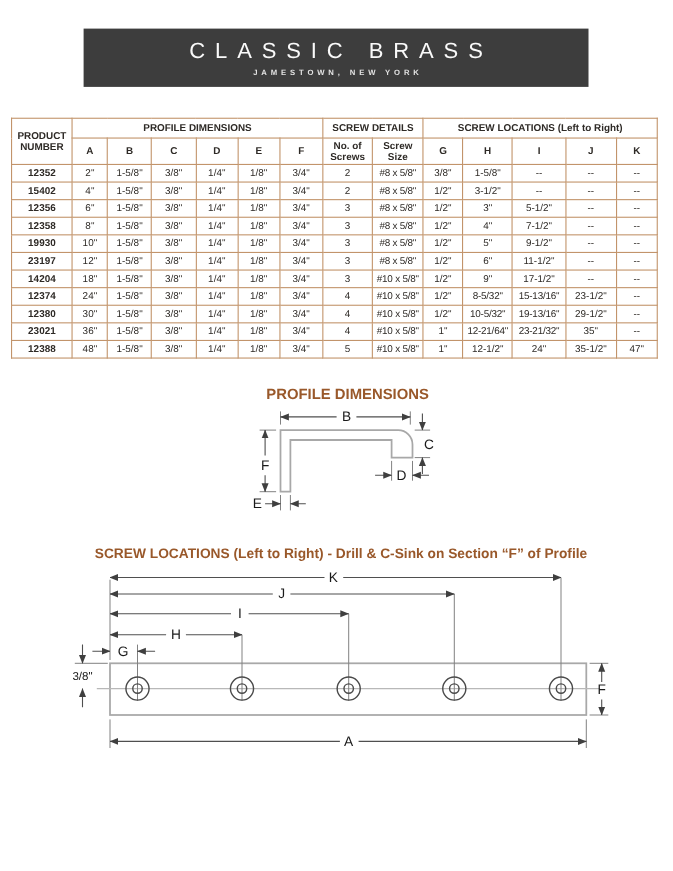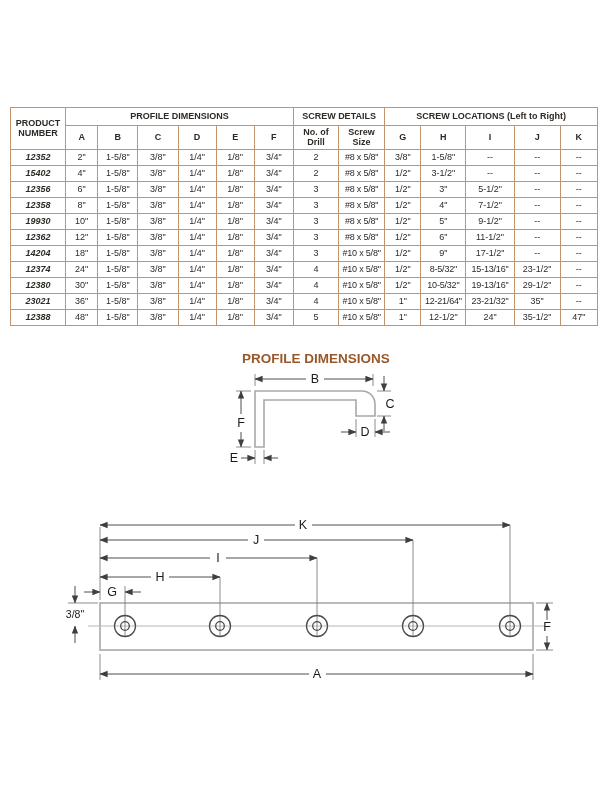--- a/index.html
+++ b/index.html
@@ -16,21 +16,21 @@
   .spec-wrap { position:absolute; left:10px; top:107px; width:592px; }
   table.spec { border-collapse:collapse; table-layout:fixed; width:588px; }
   table.spec td, table.spec th { border:1.5px solid #c2946b; text-align:center; vertical-align:middle;
       font-size:9px; color:#2e2a26; padding:1px 0; line-height:1.15; overflow:hidden; }
   tr.grp { height:18px;margin-top:28px; }  tr.lt { height:18px; }  tr.dr { height:16px; }
   th.g { color:#8e5226; font-size:9.5px; font-weight:700; }
   th.l { color:#8e5226; font-size:10px; font-weight:700; }
   th.l2 { color:#8e5226; font-size:7.5px; font-weight:700; line-height:1.1; }
   th.l2 span { display:block; }
   td.pnh, th.pnh { border:none; background:#fff; color:#8e5226; font-size:10px; font-weight:700; line-height:1.2; }
-  td.pn { border-left:none; font-weight:700; color:#161616; font-size:9.5px;font-style:italic; }
+  td.pn { border-left:none; font-weight:700; color:#161616; font-size:9.5px; }
   td.sz { font-size:7px; letter-spacing:-0.2px; }
 
   
   .sec-title { position:absolute; text-align:center; color:#99582a; font-weight:700; }
   .t-profile { left:20px; top:351px; width:592px; font-size:13.5px; }
   .t-screw   { left:8px;  top:496px; width:604px; font-size:12.5px; }
 
   
   svg text { font-family:"Liberation Sans","DejaVu Sans",sans-serif; fill:#1a1a1a; font-size:12.5px; }
   .shape { fill:#ffffff; stroke:#a8a8a8; stroke-width:1.6; }
@@ -39,20 +39,24 @@
   .cl   { stroke:#b8b8b8; stroke-width:1.1; }
   .hole { fill:none; stroke:#4a4a4a; stroke-width:1.3; }
   .dl   { text-anchor:middle; }
   .small{ font-size:10.5px; }
 </style>
 </head>
 <body>
 
 <div class="page">
 
+  <div class="brand">
+    <div class="brand-name">CLASSIC BRASS</div>
+    <div class="brand-loc">JAMESTOWN, NEW YORK</div>
+  </div>
 
   <div class="spec-wrap">
     <table class="spec">
       <colgroup>
         <col style="width:55px">
           <col style="width:32px">
           <col style="width:40px">
           <col style="width:40px">
         <col style="width:38px">
           <col style="width:38px">
@@ -77,21 +81,21 @@
       </tr>
       <tr class="lt">
         <th class="l">A</th>
         <th class="l">B</th>
         <th class="l">C</th>
         <th class="l">D</th>
         <th class="l">E</th>
         <th class="l">F</th>
         <th class="l2">
           <span>No. of</span>
-          <span>Drill</span>
+          <span>Screws</span>
         </th>
         <th class="l2">
           <span>Screw</span>
           <span>Size</span>
         </th>
         <th class="l">G</th>
         <th class="l">H</th>
         <th class="l">I</th>
         <th class="l">J</th>
         <th class="l">K</th>
@@ -170,21 +174,21 @@
         <td>3/4"</td>
         <td>3</td>
         <td class="sz">#8 x 5/8"</td>
         <td>1/2"</td>
         <td>5"</td>
         <td>9-1/2"</td>
         <td>--</td>
         <td>--</td>
       </tr>
       <tr class="dr">
-        <td class="pn">12362</td>
+        <td class="pn">23197</td>
         <td>12"</td>
         <td>1-5/8"</td>
         <td>3/8"</td>
         <td>1/4"</td>
         <td>1/8"</td>
         <td>3/4"</td>
         <td>3</td>
         <td class="sz">#8 x 5/8"</td>
         <td>1/2"</td>
         <td>6"</td>
@@ -315,20 +319,21 @@
     </g>
     <g>
       <line class="ext" x1="255" y1="450" x2="255" y2="464"></line>
       <line class="ext" x1="264" y1="450" x2="264" y2="464"></line>
       <line class="dim" x1="241" y1="458" x2="255" y2="458" marker-end="url(#ah1)"></line>
       <line class="dim" x1="278" y1="458" x2="264" y2="458" marker-end="url(#ah1)"></line>
       <text class="dl" x="234" y="462">E</text>
     </g>
   </svg>
 
+  <div class="sec-title t-screw">SCREW LOCATIONS (Left to Right) - Drill &amp; C-Sink on Section “F” of Profile</div>
 
   <svg style="position:absolute; left:55px; top:515px;" width="520" height="175" viewBox="55 515 520 175">
     <defs>
       <marker id="ah2" viewBox="0 0 10 10" refX="9.5" refY="5" markerWidth="8" markerHeight="8" orient="auto-start-reverse" markerUnits="userSpaceOnUse">
         <path d="M0,1 L10,5 L0,9 Z" fill="#3f3f3f"></path>
       </marker>
     </defs>
     <rect class="shape" x="100" y="603" width="433" height="47"></rect>
     <line class="cl" x1="88" y1="626" x2="545" y2="626"></line>
     <g>

